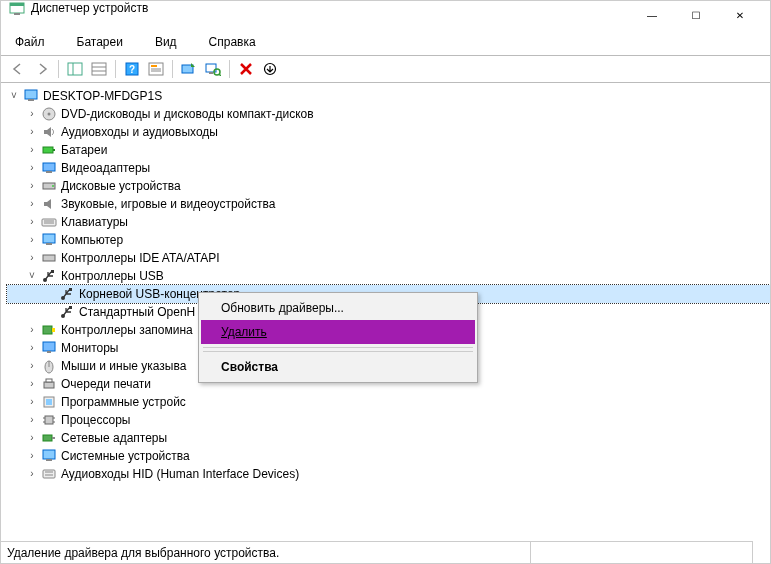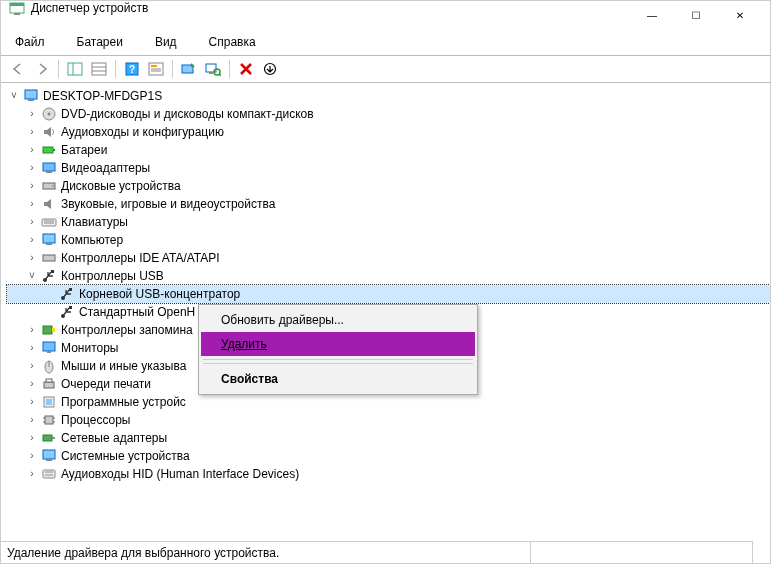--- a/index.html
+++ b/index.html
@@ -87,21 +87,20 @@
   .context-menu {
     position: absolute;
     left: 197px;
     top: 291px;
     width: 280px;
     background: #f2f2f2;
     border: 1px solid #aaa;
     box-shadow: 2px 2px 4px rgba(0,0,0,0.25);
     padding: 3px 2px;
     font-size: 12px;
-    margin-top: 12px;
   }
   .cm-item {
     padding: 5px 20px;
     white-space: nowrap;
   }
   .cm-item.hover {
     background: #a21caf;
     text-decoration: underline;
   }
   .cm-sep {
@@ -251,21 +250,21 @@
     <span>DVD-дисководы и дисководы компакт-дисков</span>
   </div>
   <div class="node indent1">
     <span class="toggle">›</span>
     <span class="icon">
         <svg width="16" height="16" viewBox="0 0 16 16">
           <path d="M3 6h3l4-3v10l-4-3H3z" fill="#888"></path>
           <path d="M11 5c2 2 2 4 0 6" fill="none" stroke="#888"></path>
         </svg>
       </span>
-    <span>Аудиовходы и конфигурацию</span>
+    <span>Аудиовходы и аудиовыходы</span>
   </div>
   <div class="node indent1">
     <span class="toggle">›</span>
     <span class="icon">
         <svg width="16" height="16" viewBox="0 0 16 16">
           <rect x="2" y="5" width="10" height="6" fill="#4c4" stroke="#282"></rect>
           <rect x="12" y="7" width="2" height="2" fill="#282"></rect>
         </svg>
       </span>
     <span>Батареи</span>

